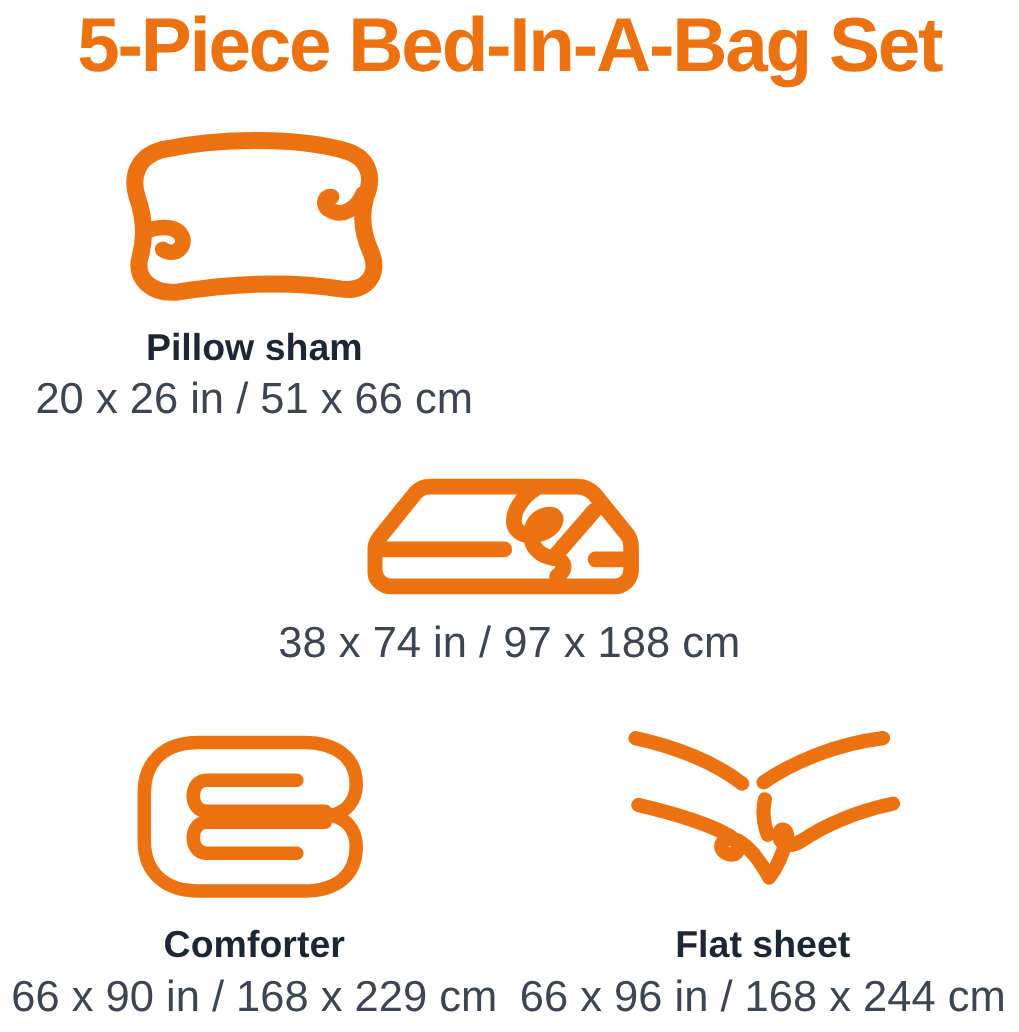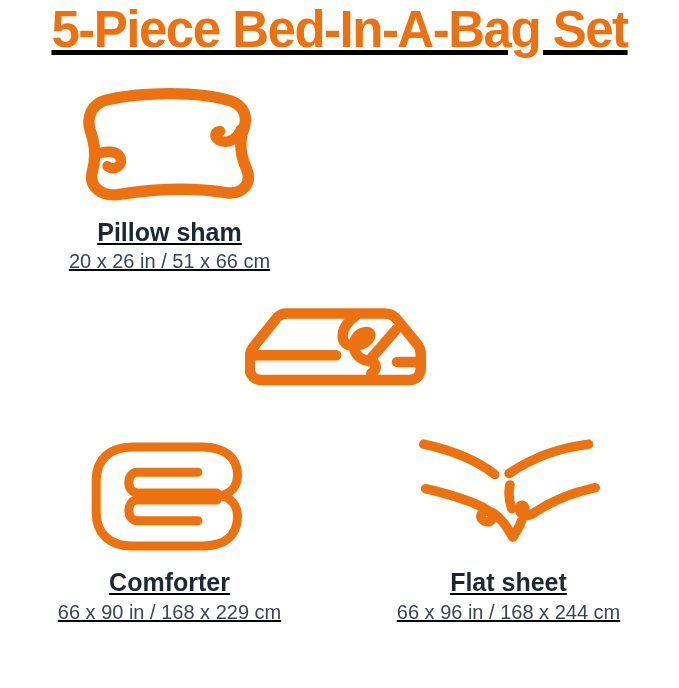--- a/index.html
+++ b/index.html
@@ -1,19 +1,19 @@
 <!DOCTYPE html>
 <html><head>
 <meta charset="utf-8">
 <style>
   * { margin: 0; padding: 0; box-sizing: border-box; }
   html, body { width: 679px; height: 688px; background: #ffffff; overflow: hidden; }
   body { font-family: "Liberation Sans", sans-serif; }
 
-  .page { width: 679px; height: 688px; background: #fff; text-decoration: underline; }
+  .page { width: 679px; height: 688px; background: #fff; }
 
   .title {
     padding-top: 3px;
     text-align: center;
     font-size: 51px;
     font-weight: 700;
     letter-spacing: -1.5px;
     color: #EC7211;
     line-height: 1.05;
     white-space: nowrap;
@@ -35,21 +35,21 @@
   .item-name {
     margin-top: 12px;
     font-size: 25px;
     font-weight: 700;
     color: #1C2733;
     text-align: center;
     line-height: 1.15;
   }
   .item-dims {
     margin-top: 4px;
-    font-size: 20px;
+    font-size: 29px;
     font-weight: 400;
     color: #3C4551;
     text-align: center;
     line-height: 1.15;
     white-space: nowrap;
   }
 
   .stroke {
     fill: none;
     stroke: #EC7211;
@@ -89,20 +89,21 @@
       <div class="item">
         <div class="icon-wrap">
           <svg width="190" height="95" viewBox="0 0 200 100">
             <path class="stroke" stroke-width="11" d="M 44 11 L 147 11 C 152 11 156 13 159 16 L 181 43 C 184 46 185 50 185 54 L 185 69 C 185 76 180 81 173 81 L 17 81 C 10 81 5 76 5 69 L 5 57 C 5 53 6 50 9 46 L 34 15 C 37 12 40 11 44 11 Z"></path>
             <path class="stroke" stroke-width="11" d="M 8 55 L 96 55"></path>
             <path class="stroke" stroke-width="11" d="M 117 13 C 99 25, 97 47, 117 45 C 133 43, 137 28, 125 31 C 111 34, 110 58, 130 61 C 139 62, 140 69, 133 74"></path>
             <path class="stroke" stroke-width="11" d="M 159 28 L 133 58"></path>
             <path class="stroke" stroke-width="11" d="M 160 62 L 182 62"></path>
           </svg>
         </div>
+        <div class="item-dims">38 x 74 in / 97 x 188 cm</div>
       </div>
     </div>
   </div>
 
   <div class="row row-3">
 
     <div class="cell">
       <div class="item">
         <div class="icon-wrap" style="height:128px">
           <svg width="180" height="119" viewBox="0 0 200 132">

